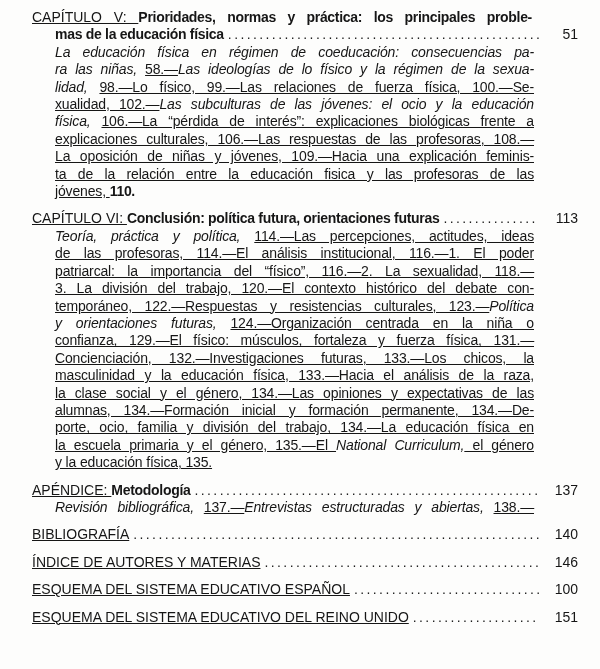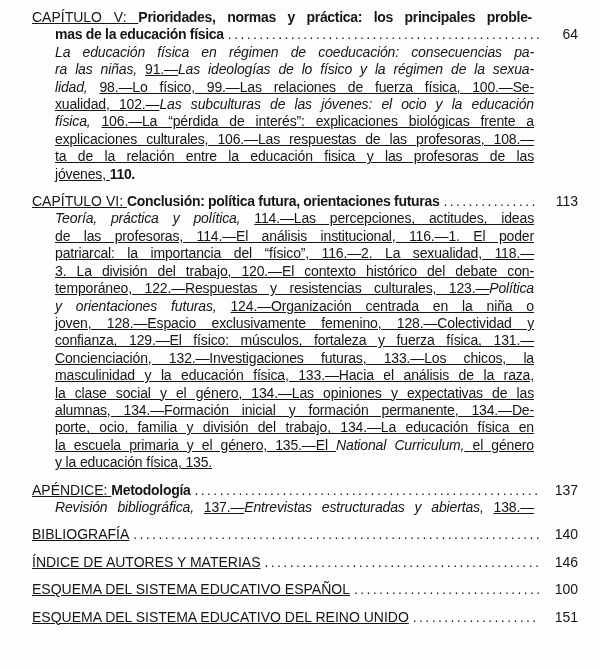--- a/index.html
+++ b/index.html
@@ -39,47 +39,47 @@
 </style>
 </head>
 <body>
 
 <div class="toc-page">
     <div class="entry">
       <div class="hline-full"><span class="seg-r">CAPÍTULO V: </span><span class="seg-b">Prioridades, normas y práctica: los principales proble-</span></div>
       <div class="hrow indent">
         <span class="htext"><span class="seg-b">mas de la educación física</span></span>
         <span class="dots">................................................................................................................................................................</span>
-        <span class="page">64</span>
+        <span class="page">51</span>
       </div>
       <div class="body">
         <div class="line"><span class="seg-i">La educación física en régimen de coeducación: consecuencias pa-</span></div>
-        <div class="line"><span class="seg-i">ra las niñas, </span><span class="seg-r">91.—</span><span class="seg-i">Las ideologías de lo físico y la régimen de la sexua-</span></div>
+        <div class="line"><span class="seg-i">ra las niñas, </span><span class="seg-r">58.—</span><span class="seg-i">Las ideologías de lo físico y la régimen de la sexua-</span></div>
         <div class="line"><span class="seg-i">lidad, </span><span class="seg-r">98.—Lo físico, 99.—Las relaciones de fuerza física, 100.—Se-</span></div>
         <div class="line"><span class="seg-r">xualidad, 102.—</span><span class="seg-i">Las subculturas de las jóvenes: el ocio y la educación</span></div>
         <div class="line"><span class="seg-i">física, </span><span class="seg-r">106.—La “pérdida de interés”: explicaciones biológicas frente a</span></div>
         <div class="line"><span class="seg-r">explicaciones culturales, 106.—Las respuestas de las profesoras, 108.—</span></div>
+        <div class="line"><span class="seg-r">La oposición de niñas y jóvenes, 109.—Hacia una explicación feminis-</span></div>
         <div class="line"><span class="seg-r">ta de la relación entre la educación fisica y las profesoras de las</span></div>
         <div class="line last"><span class="seg-r">jóvenes, </span><span class="seg-b">110.</span></div>
       </div>
     </div>
     <div class="entry">
       <div class="hrow">
         <span class="htext"><span class="seg-r">CAPÍTULO VI: </span><span class="seg-b">Conclusión: política futura, orientaciones futuras</span></span>
         <span class="dots">................................................................................................................................................................</span>
         <span class="page">113</span>
       </div>
       <div class="body">
         <div class="line"><span class="seg-i">Teoría, práctica y política, </span><span class="seg-r">114.—Las percepciones, actitudes, ideas</span></div>
         <div class="line"><span class="seg-r">de las profesoras, 114.—El análisis institucional, 116.—1. El poder</span></div>
         <div class="line"><span class="seg-r">patriarcal: la importancia del “físico”, 116.—2. La sexualidad, 118.—</span></div>
         <div class="line"><span class="seg-r">3. La división del trabajo, 120.—El contexto histórico del debate con-</span></div>
         <div class="line"><span class="seg-r">temporáneo, 122.—Respuestas y resistencias culturales, 123.—</span><span class="seg-i">Política</span></div>
         <div class="line"><span class="seg-i">y orientaciones futuras, </span><span class="seg-r">124.—Organización centrada en la niña o</span></div>
-        <div class="line"><span class="seg-r">joven, 128.—Espacio exclusivamente femenino, 128.—Colectividad y</span></div>
         <div class="line"><span class="seg-r">confianza, 129.—El físico: músculos, fortaleza y fuerza física, 131.—</span></div>
         <div class="line"><span class="seg-r">Concienciación, 132.—Investigaciones futuras, 133.—Los chicos, la</span></div>
         <div class="line"><span class="seg-r">masculinidad y la educación física, 133.—Hacia el análisis de la raza,</span></div>
         <div class="line"><span class="seg-r">la clase social y el género, 134.—Las opiniones y expectativas de las</span></div>
         <div class="line"><span class="seg-r">alumnas, 134.—Formación inicial y formación permanente, 134.—De-</span></div>
         <div class="line"><span class="seg-r">porte, ocio, familia y división del trabajo, 134.—La educación física en</span></div>
         <div class="line"><span class="seg-r">la escuela primaria y el género, 135.—El </span><span class="seg-i">National Curriculum,</span><span class="seg-r"> el género</span></div>
         <div class="line last"><span class="seg-r">y la educación física, 135.</span></div>
       </div>
     </div>

